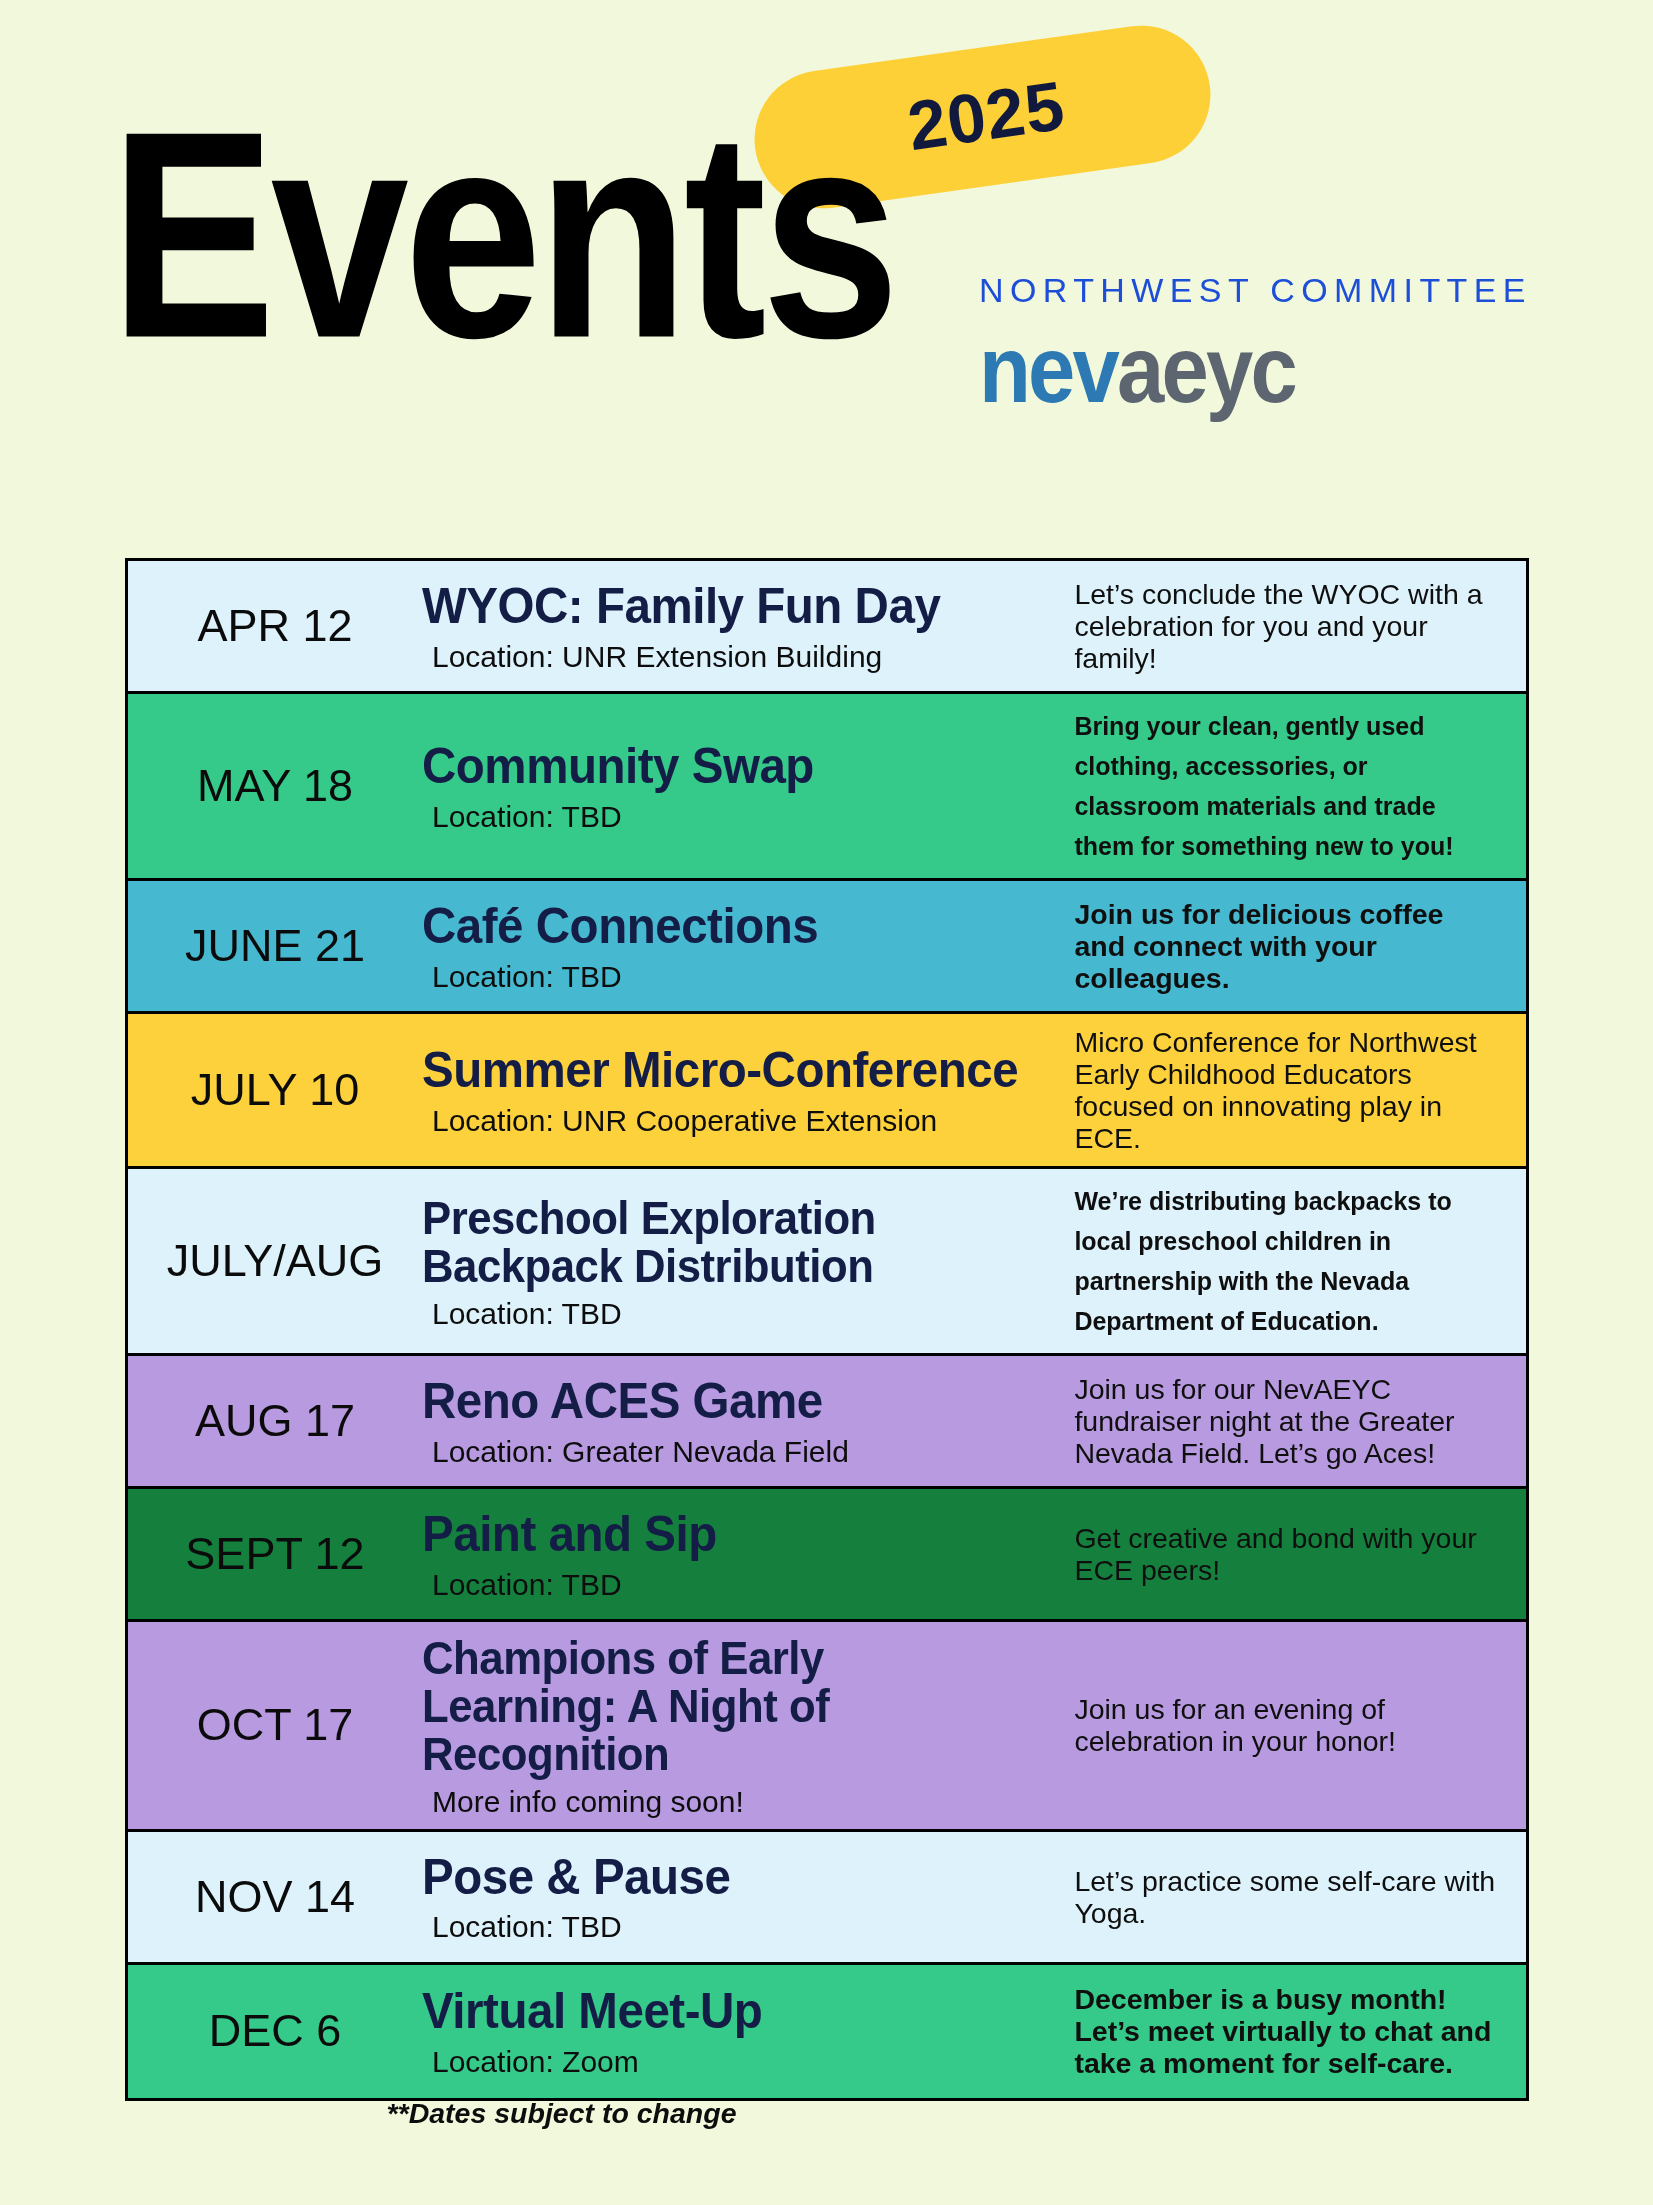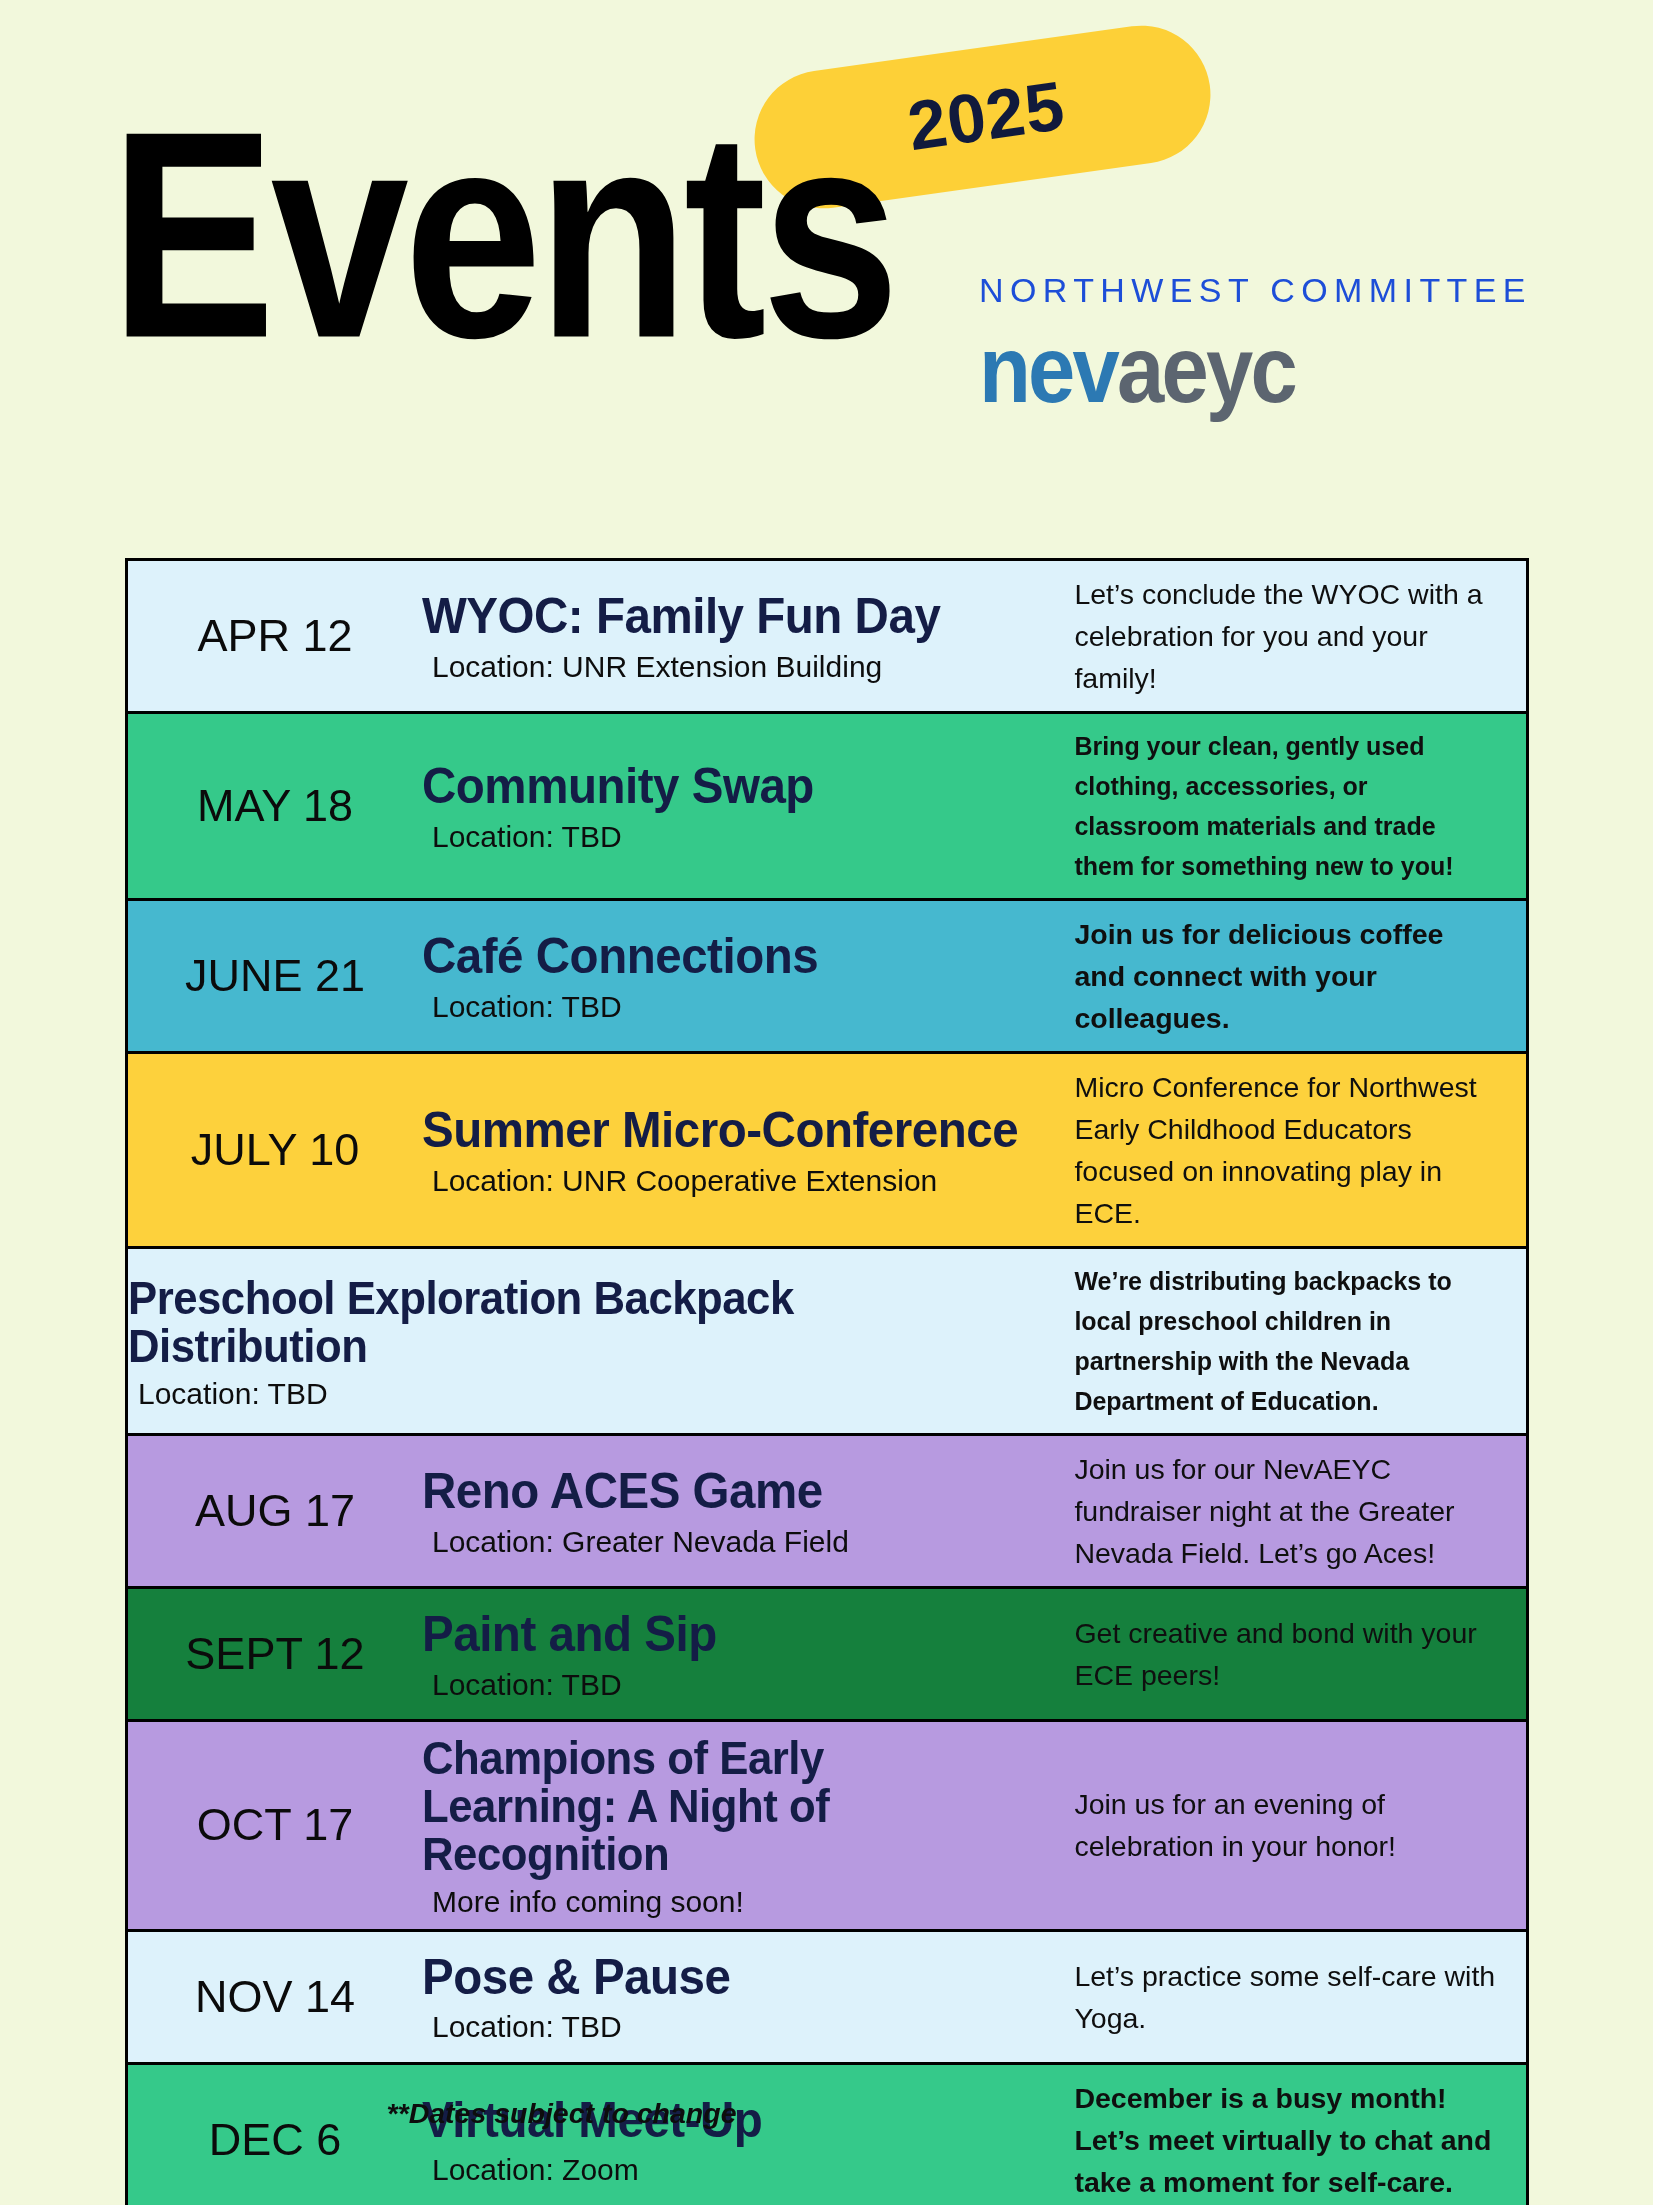--- a/index.html
+++ b/index.html
@@ -159,21 +159,21 @@
   .cell-desc {
     width: 459px;
     padding: 12px 27px 12px 7.4px;
     display: flex;
     flex-direction: column;
     justify-content: center;
   }
   .desc-text {
     font-family: "Liberation Sans", sans-serif;
     font-size: 28.5px;
-    line-height: 42px;
+    line-height: 32px;
     color: #0f0f0f;
   }
   .desc-text.sm { font-size: 25px; line-height: 40px; font-weight: bold; }
   .desc-text.bold { font-weight: bold; }
 
   .footnote {
     position: absolute;
     left: 125px;
     top: 2097px;
     width: 873px;
@@ -246,20 +246,23 @@
         </div>
         <div class="cell-main">
           <div class="ev-title">Summer Micro-Conference</div>
           <div class="ev-loc">Location: UNR Cooperative Extension</div>
         </div>
         <div class="cell-desc">
           <div class="desc-text">Micro Conference for Northwest Early Childhood Educators focused on innovating play in ECE.</div>
         </div>
       </div>
       <div class="row" style="background: rgb(221, 242, 251);">
+        <div class="cell-date">
+          <div class="date-text">JULY/AUG</div>
+        </div>
         <div class="cell-main">
           <div class="ev-title tight">Preschool Exploration Backpack Distribution</div>
           <div class="ev-loc">Location: TBD</div>
         </div>
         <div class="cell-desc">
           <div class="desc-text sm">We’re distributing backpacks to local preschool children in partnership with the Nevada Department of Education.</div>
         </div>
       </div>
       <div class="row" style="background: rgb(183, 154, 224);">
         <div class="cell-date">

